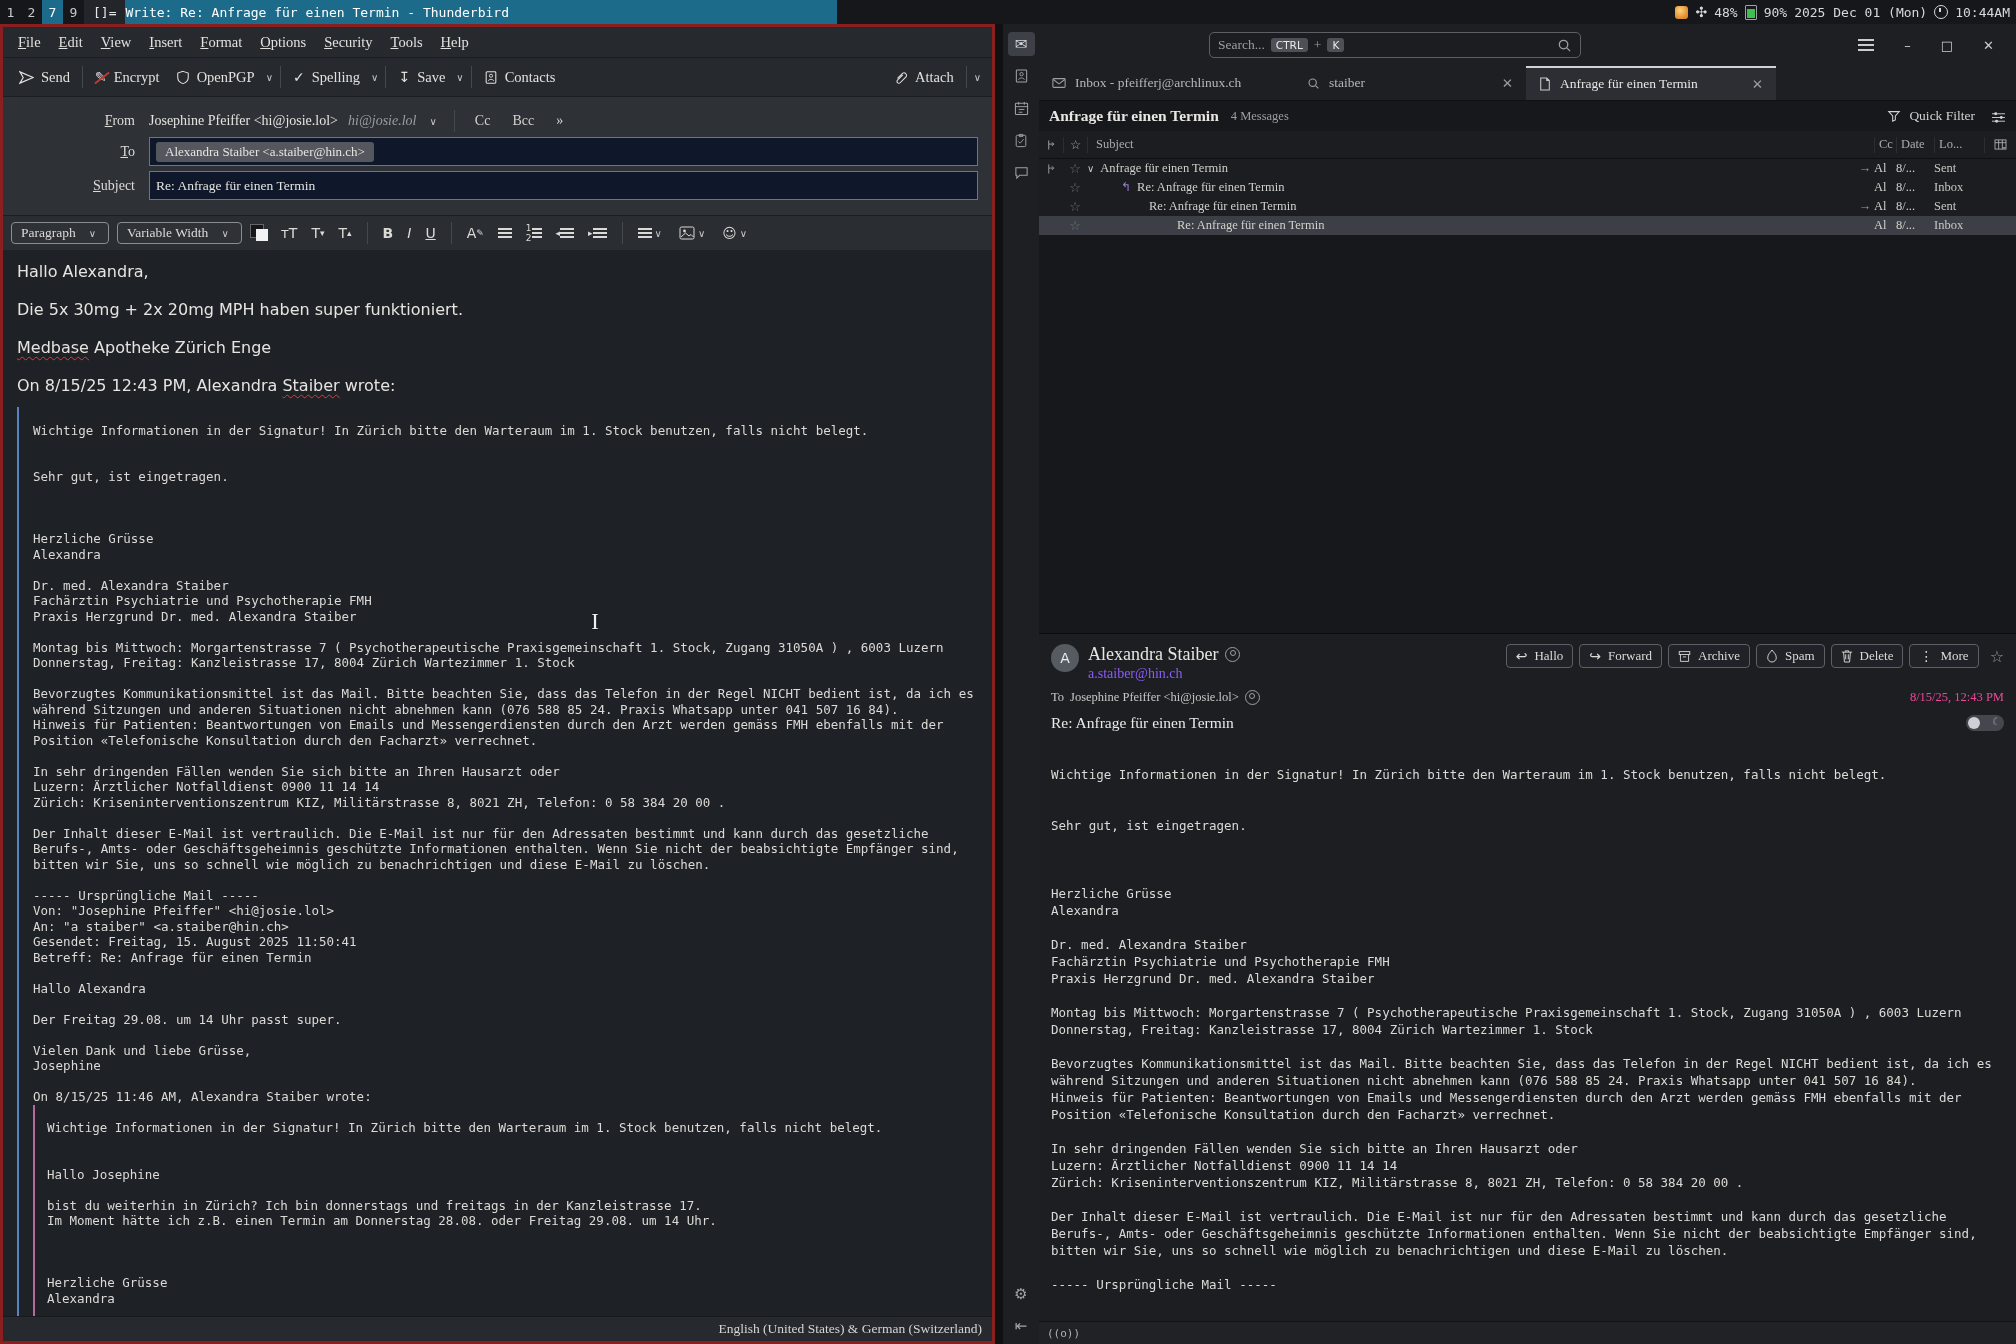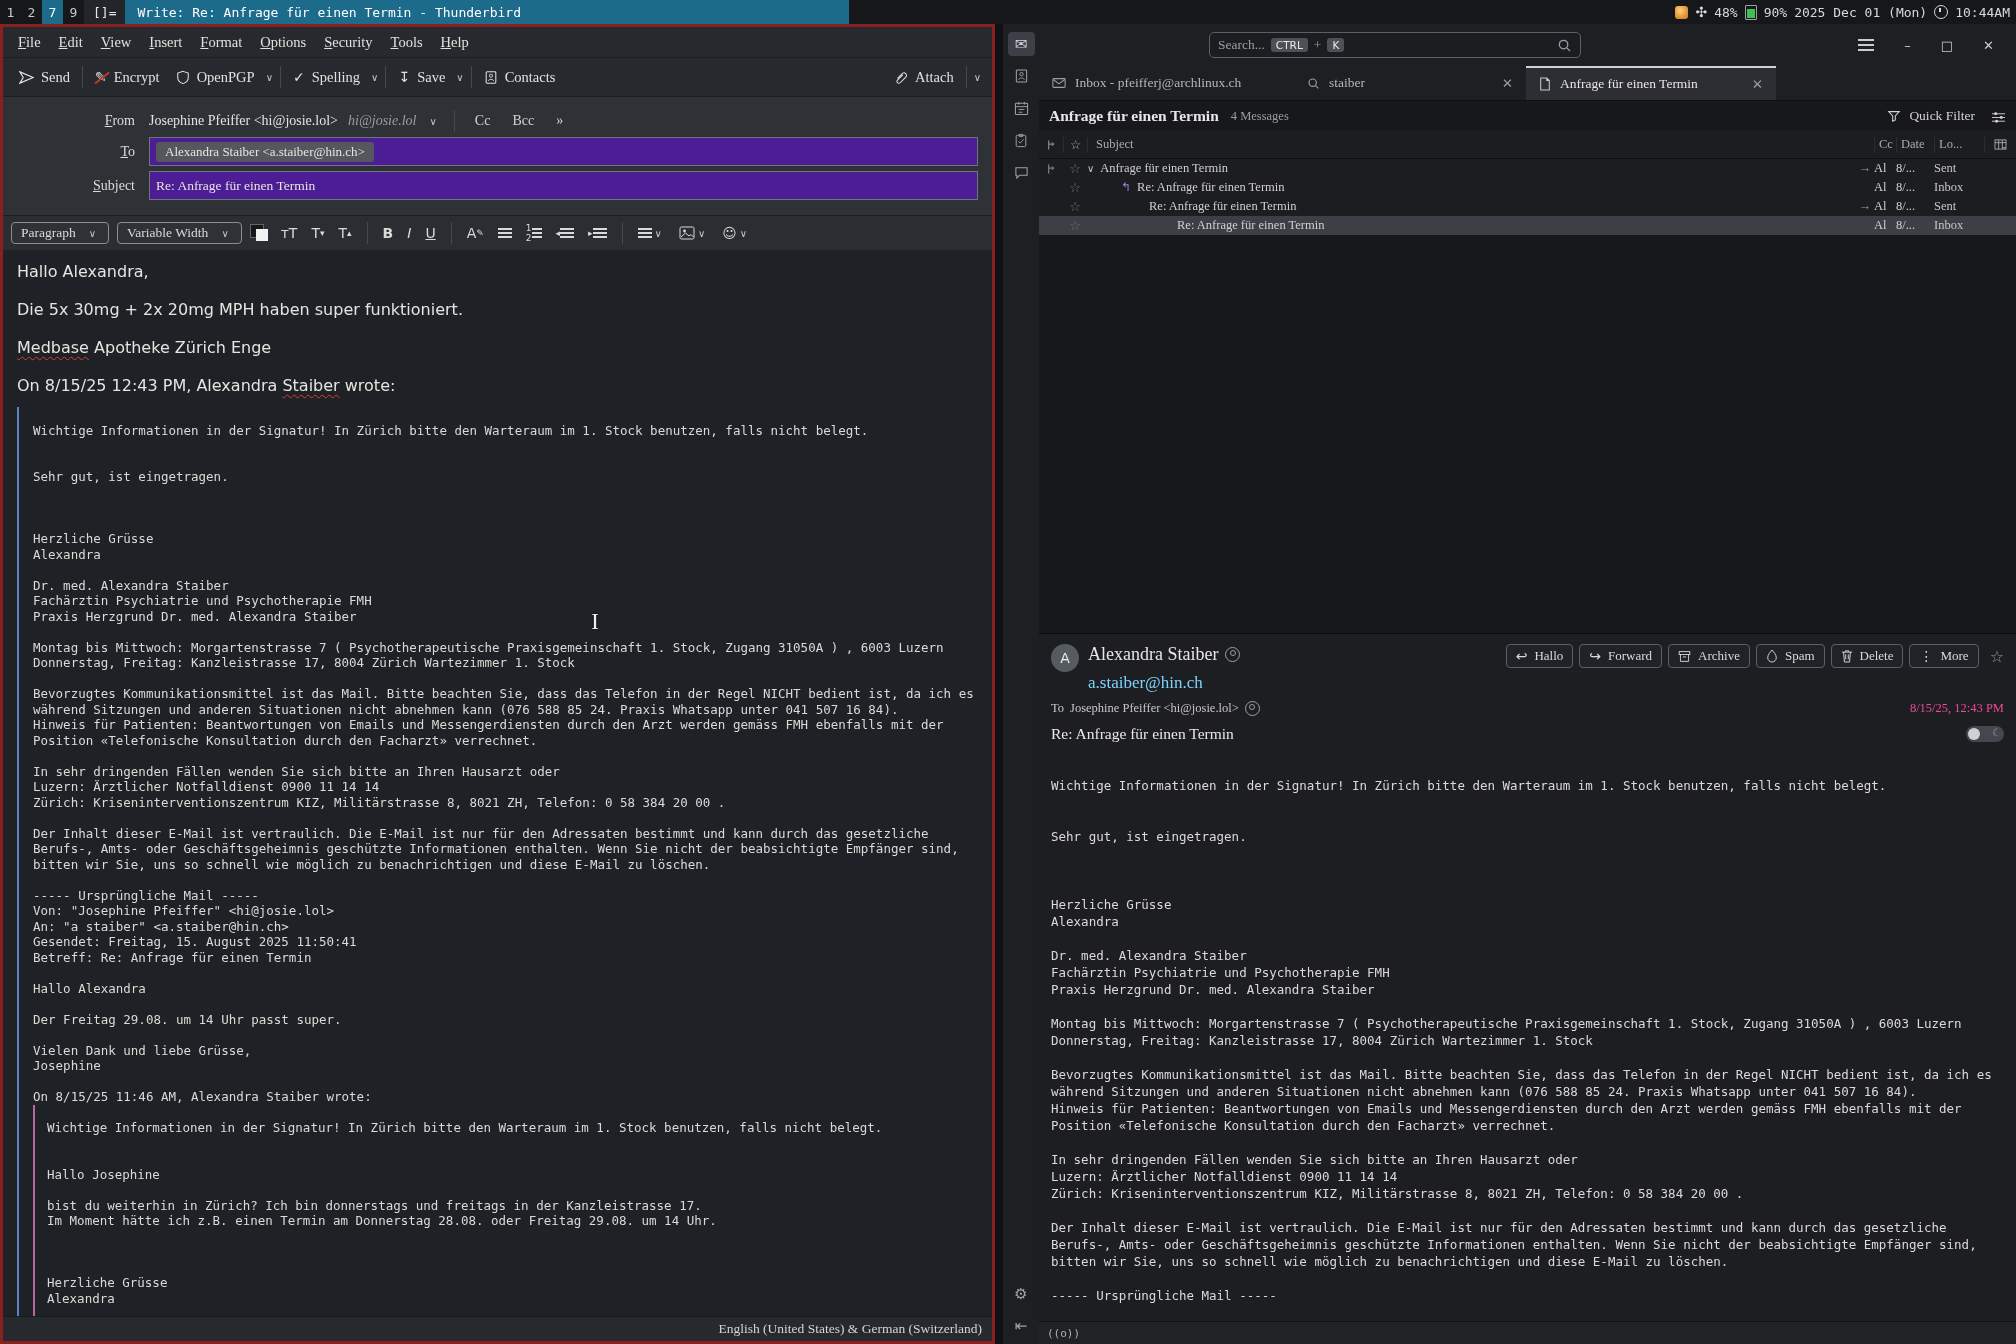--- a/index.html
+++ b/index.html
@@ -3,21 +3,21 @@
 <meta charset="utf-8">
 <style>
   html,body{margin:0;padding:0;}
   body{width:2016px;height:1344px;overflow:hidden;background:#101113;font-family:"Liberation Serif",serif;-webkit-font-smoothing:antialiased;position:relative;}
   .svgi{display:inline-block;vertical-align:middle;}
   
   .topbar{height:24px;display:flex;align-items:stretch;background:#15171b;font-family:"DejaVu Sans Mono",monospace;font-size:13px;color:#c7cacd;}
   .ws{width:21px;display:flex;align-items:center;justify-content:center;}
   .ws.active{background:#1d6b8a;color:#ffffff;}
   .layout-ind{padding:0 9px;background:#22252a;display:flex;align-items:center;color:#e4e6e8;}
-  .tb-title{width:712px;background:#1d6b8a;color:#ffffff;display:flex;align-items:center;padding-left:12px;white-space:nowrap;}
+  .tb-title{width:712px;background:#1d6b8a;color:#ffffff;display:flex;align-items:center;padding-left:0;white-space:nowrap;}
   .tb-fill{flex:1;}
   .tray{display:flex;align-items:center;gap:7px;padding-right:6px;font-size:13px;color:#d6d9db;}
   .tray-orange{width:13px;height:13px;border-radius:3px;background:radial-gradient(circle at 40% 35%,#ffd37a,#e08a2e 70%);}
   .bat{width:12px;height:15px;position:relative;display:flex;align-items:center;}
   .bat .shell{width:10px;height:13px;border:1px solid #9fa3a7;border-radius:1px;position:relative;}
   .bat .fill{position:absolute;left:1px;right:1px;bottom:1px;height:9px;background:#3fbf4f;}
   .clock-icon{width:12px;height:12px;border:1.3px solid #d6d9db;border-radius:50%;position:relative;}
   .clock-icon::after{content:"";position:absolute;left:4px;top:2px;width:1.4px;height:4px;background:#d6d9db;}
   
   .desktop{display:flex;height:1320px;}
@@ -34,21 +34,21 @@
   .enc-wrap{position:relative;display:inline-block;}
   .enc-wrap::after{content:"";position:absolute;left:-2px;top:7px;width:18px;height:2px;background:#c0392b;transform:rotate(-38deg);}
   
   .headers{background:#2e3237;padding:8px 0 10px;border-top:1px solid #1b1d21;}
   .hrow{display:flex;align-items:center;margin:5px 0;}
   .hlabel{width:132px;text-align:right;padding-right:14px;color:#dddbd8;font-size:14px;flex:none;}
   .hlabel::first-letter{text-decoration:underline;}
   .fromline{display:flex;align-items:center;gap:10px;font-size:14px;color:#e6e4e1;}
   .identity{color:#9a9da1;font-style:italic;}
   .ccbcc{color:#d3d1ce;padding:0 6px;}
-  .hinput{flex:1;margin-right:14px;height:27px;background:#4c1d95;border:1px solid #70757b;display:flex;align-items:center;padding:0 6px;font-size:13.5px;color:#e6e4e1;}
+  .hinput{flex:1;margin-right:14px;height:27px;background:#0f172a;border:1px solid #70757b;display:flex;align-items:center;padding:0 6px;font-size:13.5px;color:#e6e4e1;}
   .pill{background:#54585e;border-radius:3px;padding:2px 9px;font-size:13px;}
   
   .formatbar{height:34px;background:#2a2d32;border-top:1px solid #1b1d21;display:flex;align-items:center;gap:8px;padding:0 8px;font-size:13.5px;color:#dcdad7;}
   .dropdown{border:1px solid #8a8d91;border-radius:4px;padding:2px 9px;display:flex;gap:10px;align-items:center;background:#2e3136;}
   .swatch{position:relative;width:20px;height:18px;flex:none;}
   .swatch .back{position:absolute;left:0;top:0;width:12px;height:12px;background:#15171a;border:1px solid #666;}
   .swatch .front{position:absolute;left:6px;top:5px;width:12px;height:12px;background:#f2f2f2;}
   .fmt{font-family:"DejaVu Sans",sans-serif;font-size:14px;padding:0 3px;display:flex;align-items:center;}
   .ilines{width:14px;height:10px;flex:none;background:
     linear-gradient(#dcdad7,#dcdad7) 0 0/14px 2px no-repeat,
@@ -108,21 +108,21 @@
   .r-loc{width:50px;flex:none;color:#c9c7c4;}
   .r-pad{width:32px;flex:none;}
   .listempty{flex:1;background:#17181b;border-bottom:1px solid #0b0c0e;}
   
   .msgpane{height:710px;background:#1d1e22;display:flex;flex-direction:column;flex:none;}
   .msghead{padding:10px 12px 0;flex:none;}
   .mh-top{display:flex;align-items:flex-start;}
   .avatar{width:28px;height:28px;border-radius:50%;background:#565b62;color:#e9eaec;display:flex;align-items:center;justify-content:center;font-size:14px;font-family:"DejaVu Sans",sans-serif;flex:none;}
   .sender-block{margin-left:9px;}
   .sender-name{font-size:18px;color:#e8e6e3;display:flex;gap:7px;align-items:center;}
-  .sender-email{font-size:17px;color:#7dd3fc;margin-top:8px;}
+  .sender-email{font-size:14px;color:#8b5cf6;margin-top:1px;}
   .person-badge{width:13px;height:13px;border:1px solid #9b9ea3;border-radius:50%;display:inline-flex;align-items:center;justify-content:center;}
   .person-badge::after{content:"";width:4px;height:4px;border:1px solid #9b9ea3;border-radius:50%;margin-top:-3px;}
   .actions{margin-left:auto;display:flex;gap:6px;align-items:center;}
   .abtn{border:1px solid #5c6066;border-radius:4px;padding:3px 9px;display:flex;gap:7px;align-items:center;font-size:13px;color:#dcdad7;background:#212227;}
   .star-btn{color:#8e9296;font-size:16px;margin-left:5px;font-family:"DejaVu Sans",sans-serif;}
   .mh-to{display:flex;align-items:center;gap:6px;font-size:12.5px;color:#c9c7c4;margin-top:8px;}
   .mh-date{margin-left:auto;color:#ec4899;}
   .mh-subject{display:flex;align-items:center;font-size:15.5px;color:#ece9e6;margin-top:9px;}
   .toggle{margin-left:auto;width:38px;height:16px;border-radius:8px;background:#44484e;position:relative;}
   .toggle .knob{position:absolute;left:2px;top:2px;width:12px;height:12px;border-radius:50%;background:#cdd0d4;}

